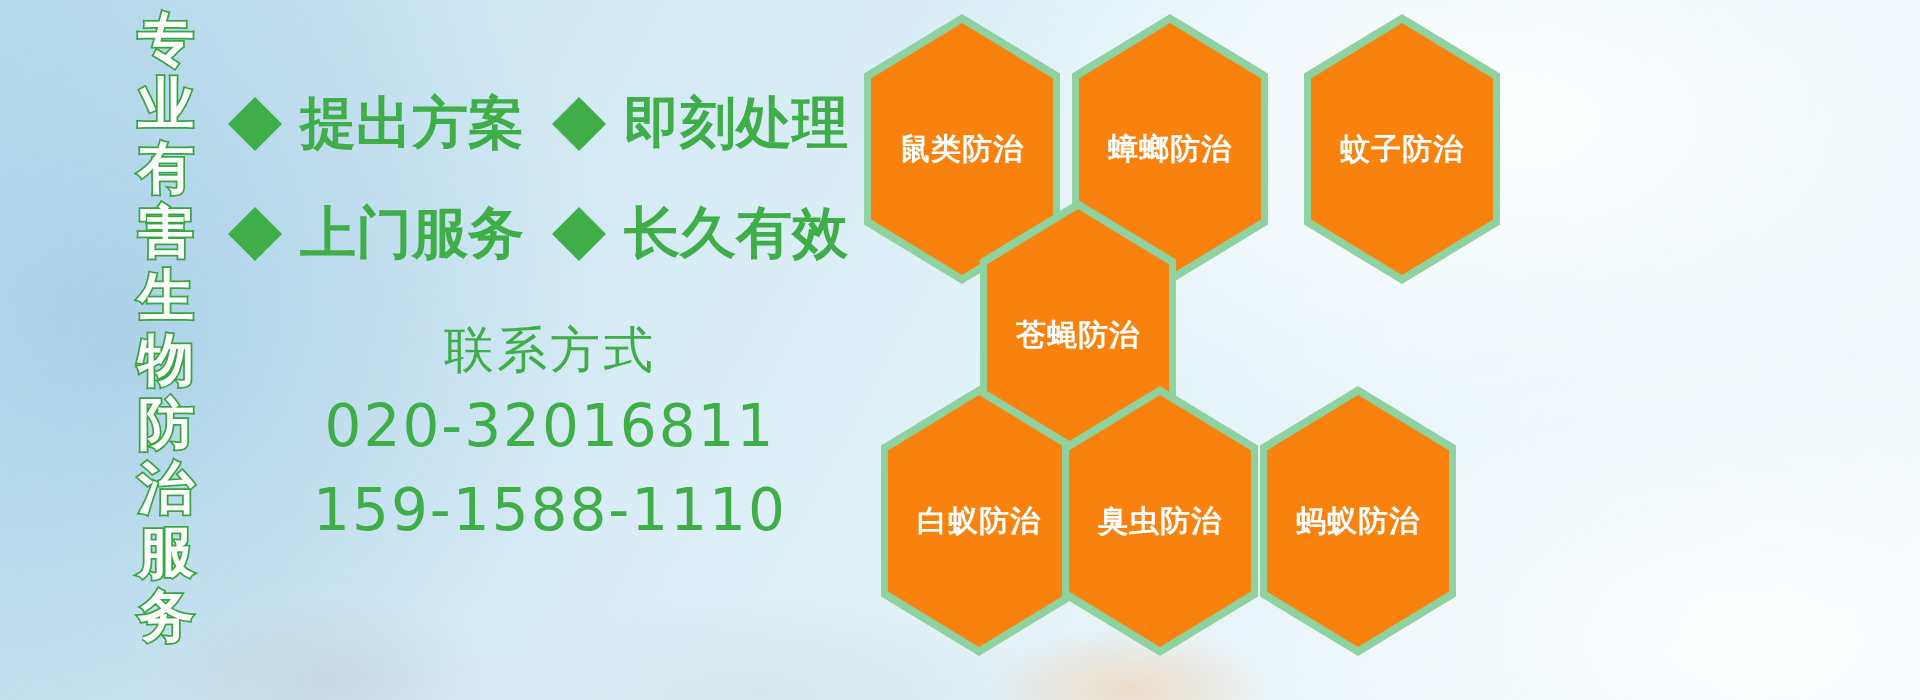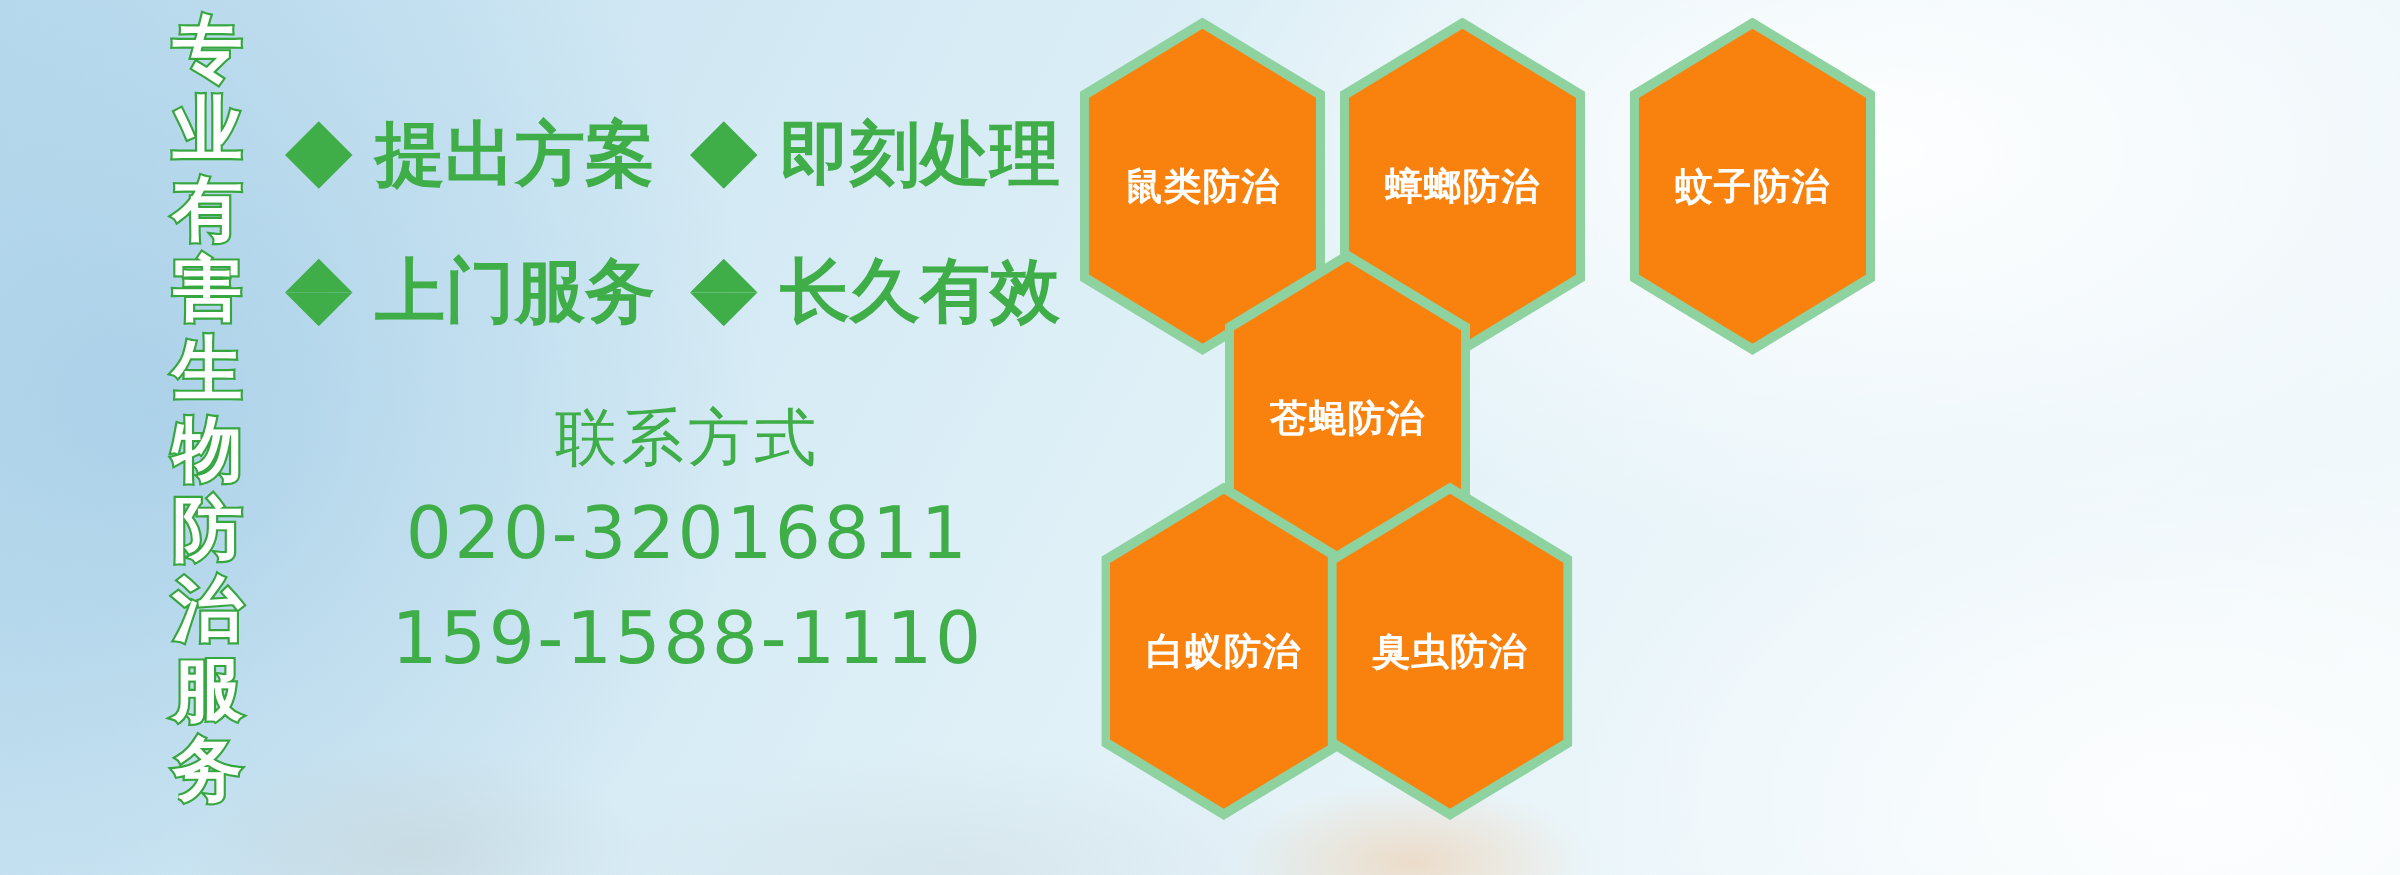--- a/index.html
+++ b/index.html
@@ -227,16 +227,20 @@
     </div>
 
     <div class="hex" style="left:8px; top:386px;margin-left:17px;">
       <div class="hex-inner"></div>
       <span class="hex-label">白蚁防治</span>
     </div>
     <div class="hex" style="left:206px; top:386px;">
       <div class="hex-inner"></div>
       <span class="hex-label">臭虫防治</span>
     </div>
+    <div class="hex" style="left:404px; top:386px;">
+      <div class="hex-inner"></div>
+      <span class="hex-label">蚂蚁防治</span>
+    </div>
 
   </div>
 
 </div>
 
 </body></html>

